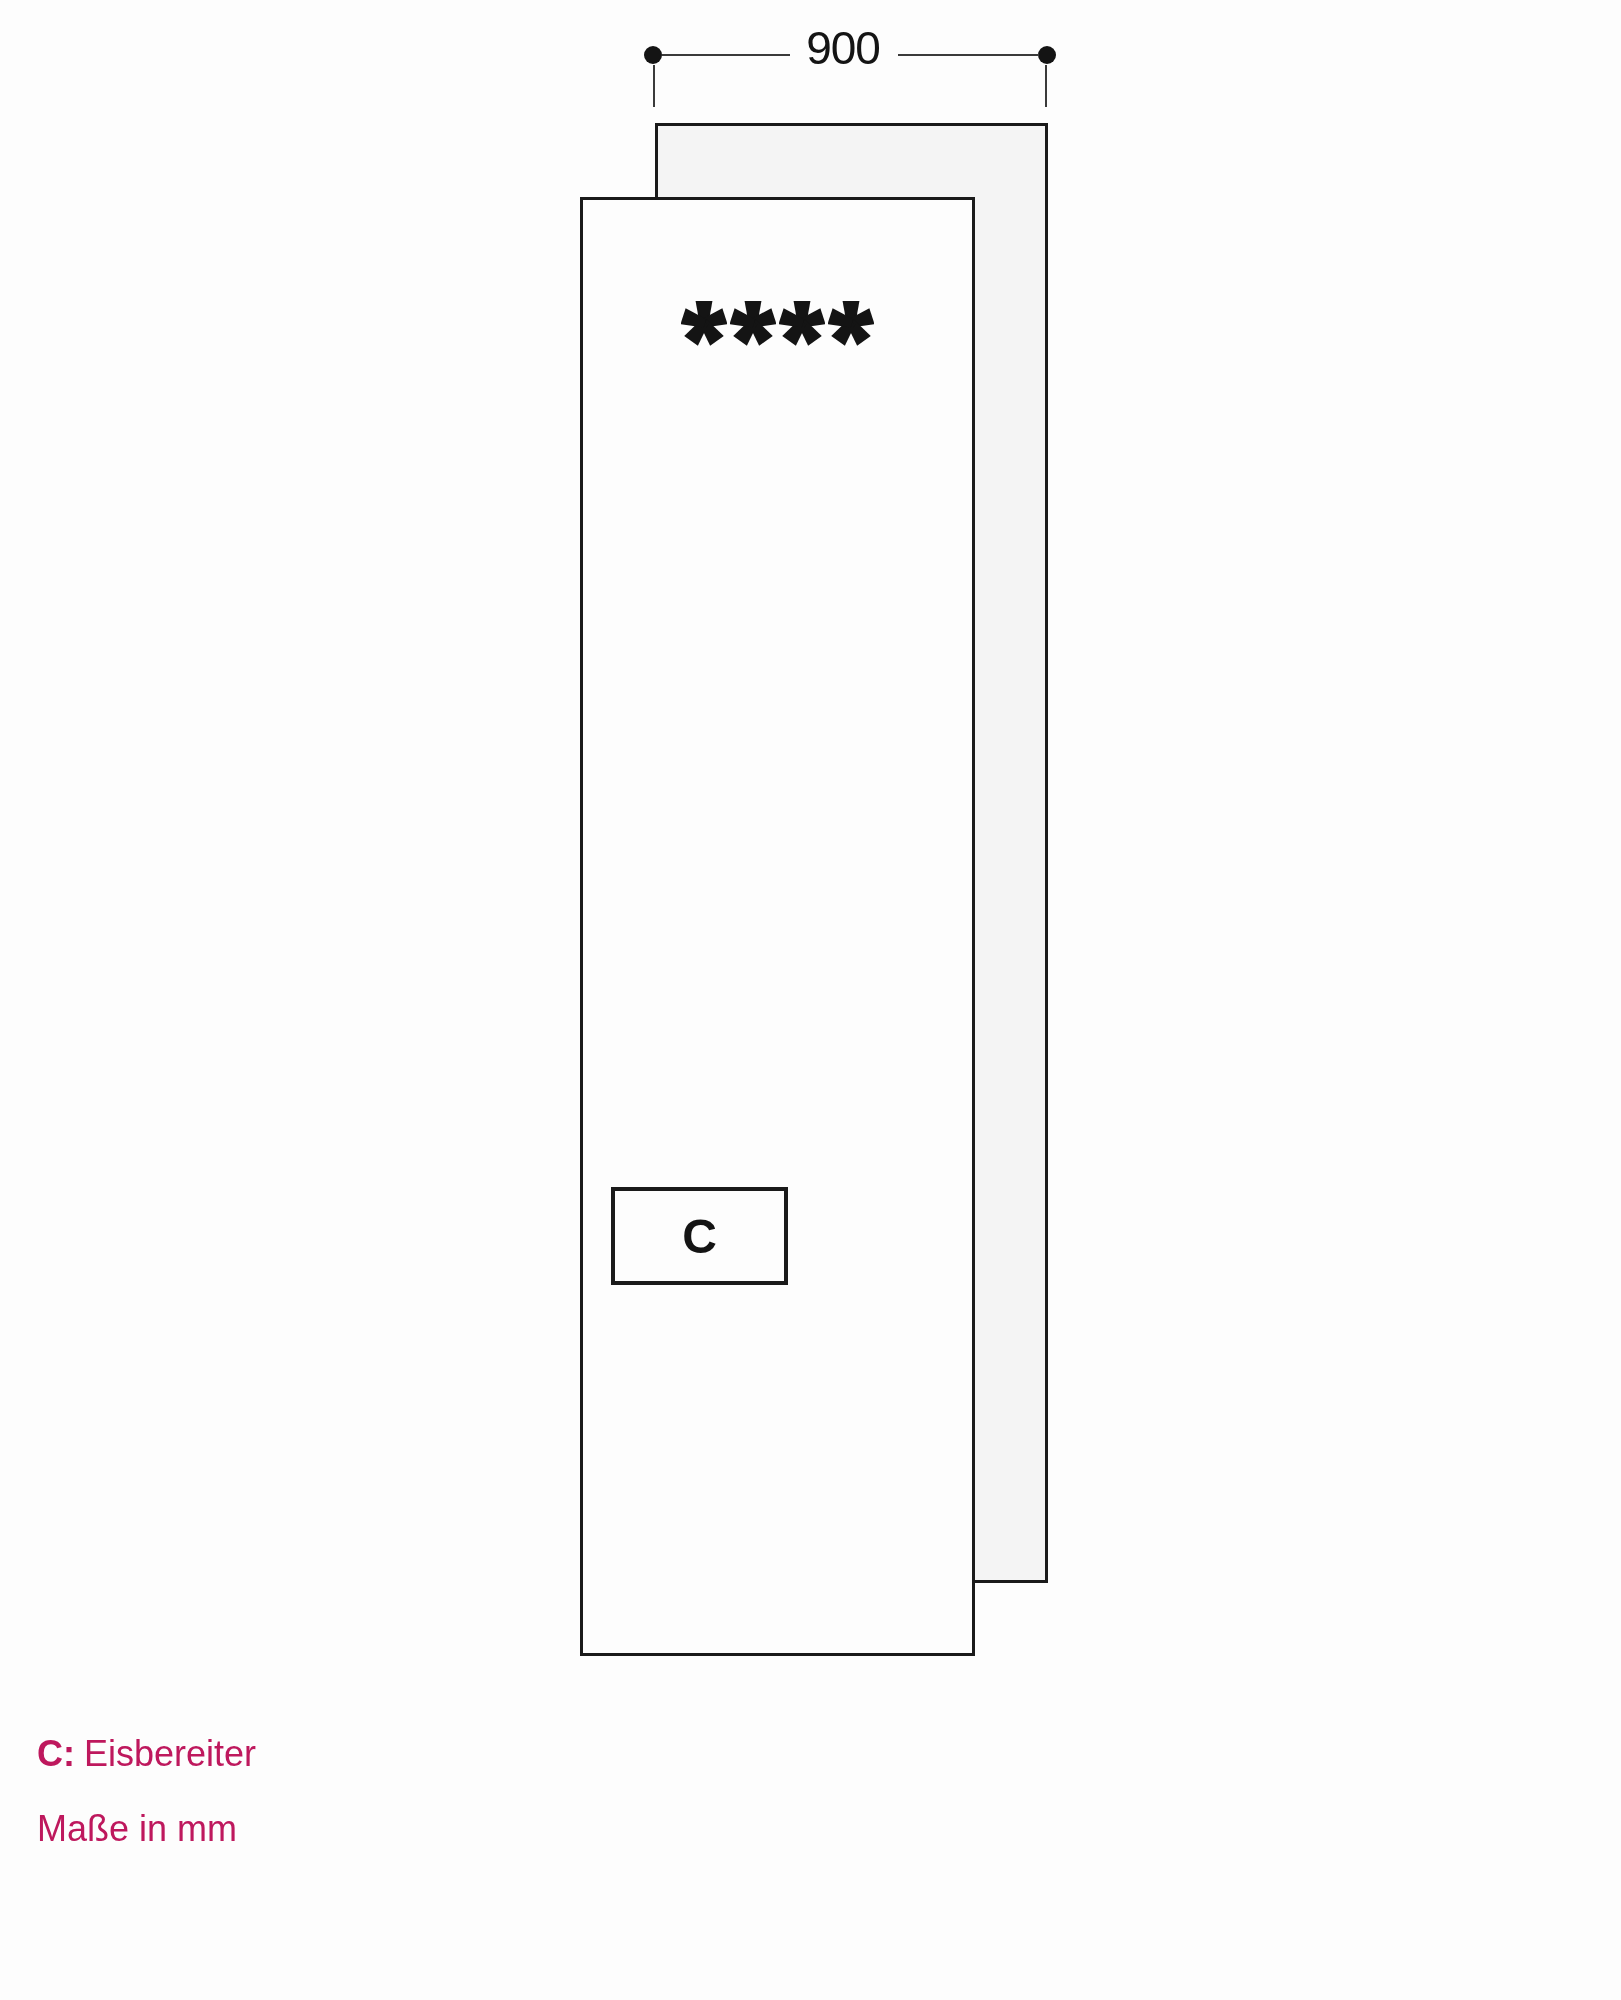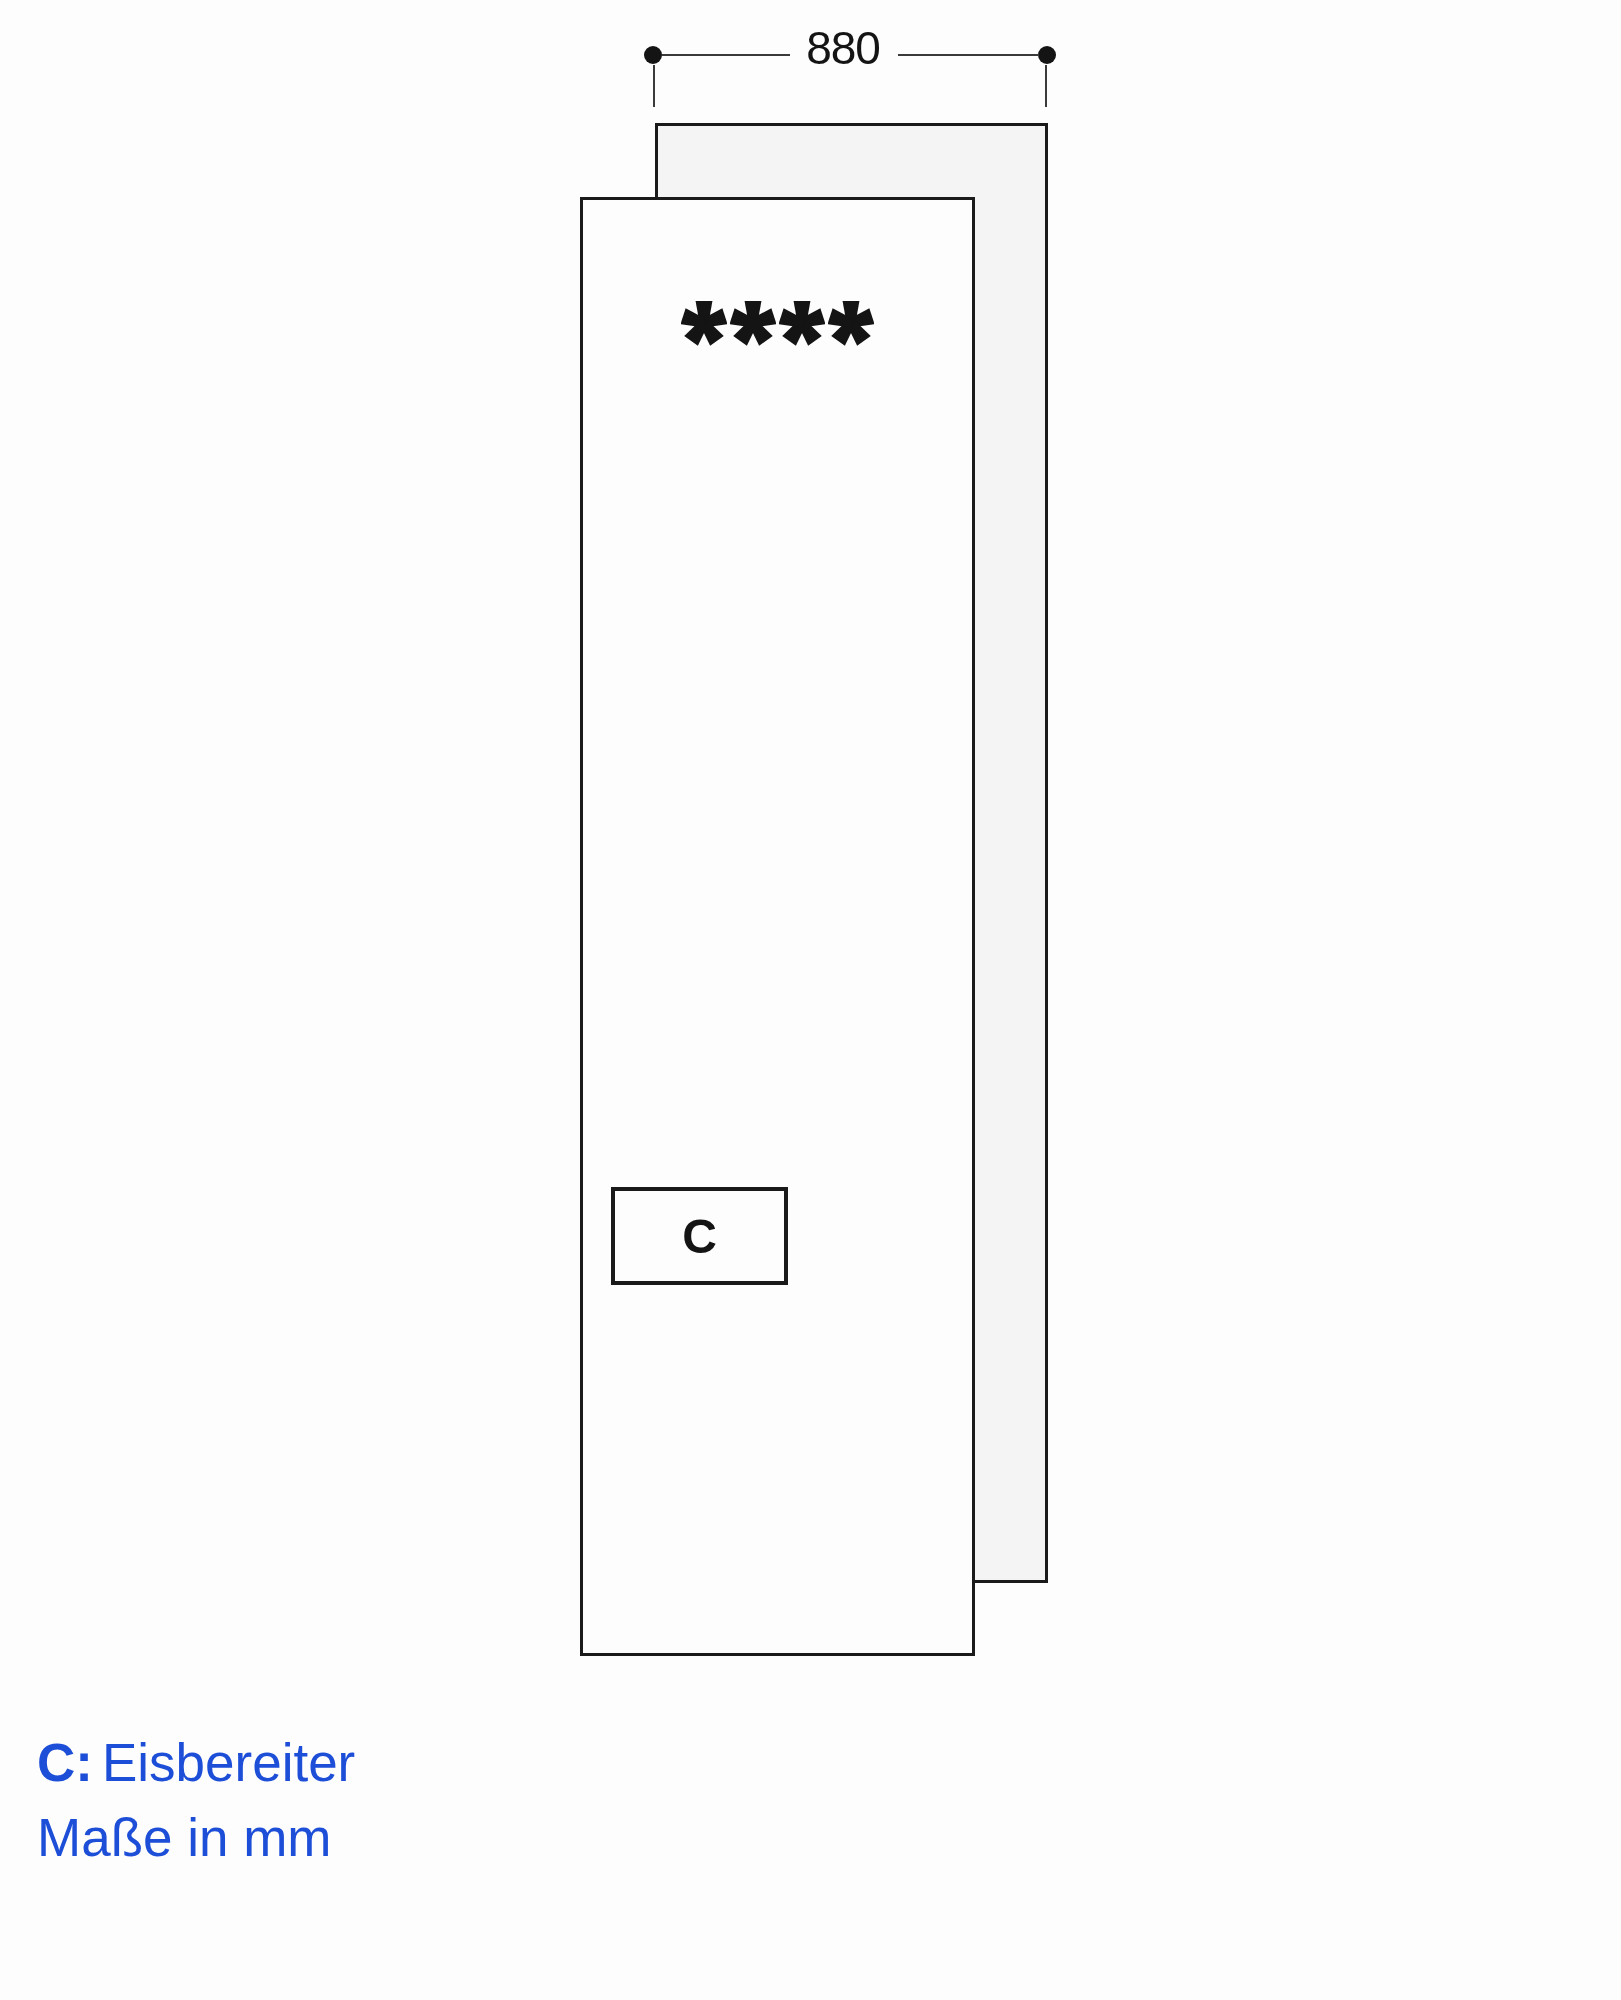--- a/index.html
+++ b/index.html
@@ -88,43 +88,43 @@
     align-items: center;
     justify-content: center;
     font-size: 48px;
     font-weight: 700;
     color: #141414;
   }
   
   .legend-line {
     position: absolute;
     left: 37px;
-    font-size: 53px;
+    font-size: 36px;
     line-height: 1.15;
     white-space: nowrap;
-    color: #1d4ed8;
+    color: #be185d;
   }
   .legend-line.first  { top: 1733px; }
   .legend-line.second { top: 1808px; }
   .legend-key { font-weight: 700; }
   .legend-label { margin-left: 9px; }
 </style>
 </head>
 <body>
 
 <div class="canvas">
 
   <div>
     <div class="dim-dot left"></div>
     <div class="dim-dot right"></div>
     <div class="dim-seg left"></div>
     <div class="dim-seg right"></div>
     <div class="dim-ext left"></div>
     <div class="dim-ext right"></div>
-    <div class="dim-label">880</div>
+    <div class="dim-label">900</div>
   </div>
 
   <div class="panel rear"></div>
 
   <div class="panel front">
     <div class="stars">
       <svg class="star" viewBox="-24 -24 48 48">
         <g fill="#141414">
           <path d="M-4.5,1 L4.5,1 L8.8,-23 L-8.8,-23 Z"></path>
           <path d="M-4.5,1 L4.5,1 L8.8,-23 L-8.8,-23 Z" transform="rotate(72)"></path>

